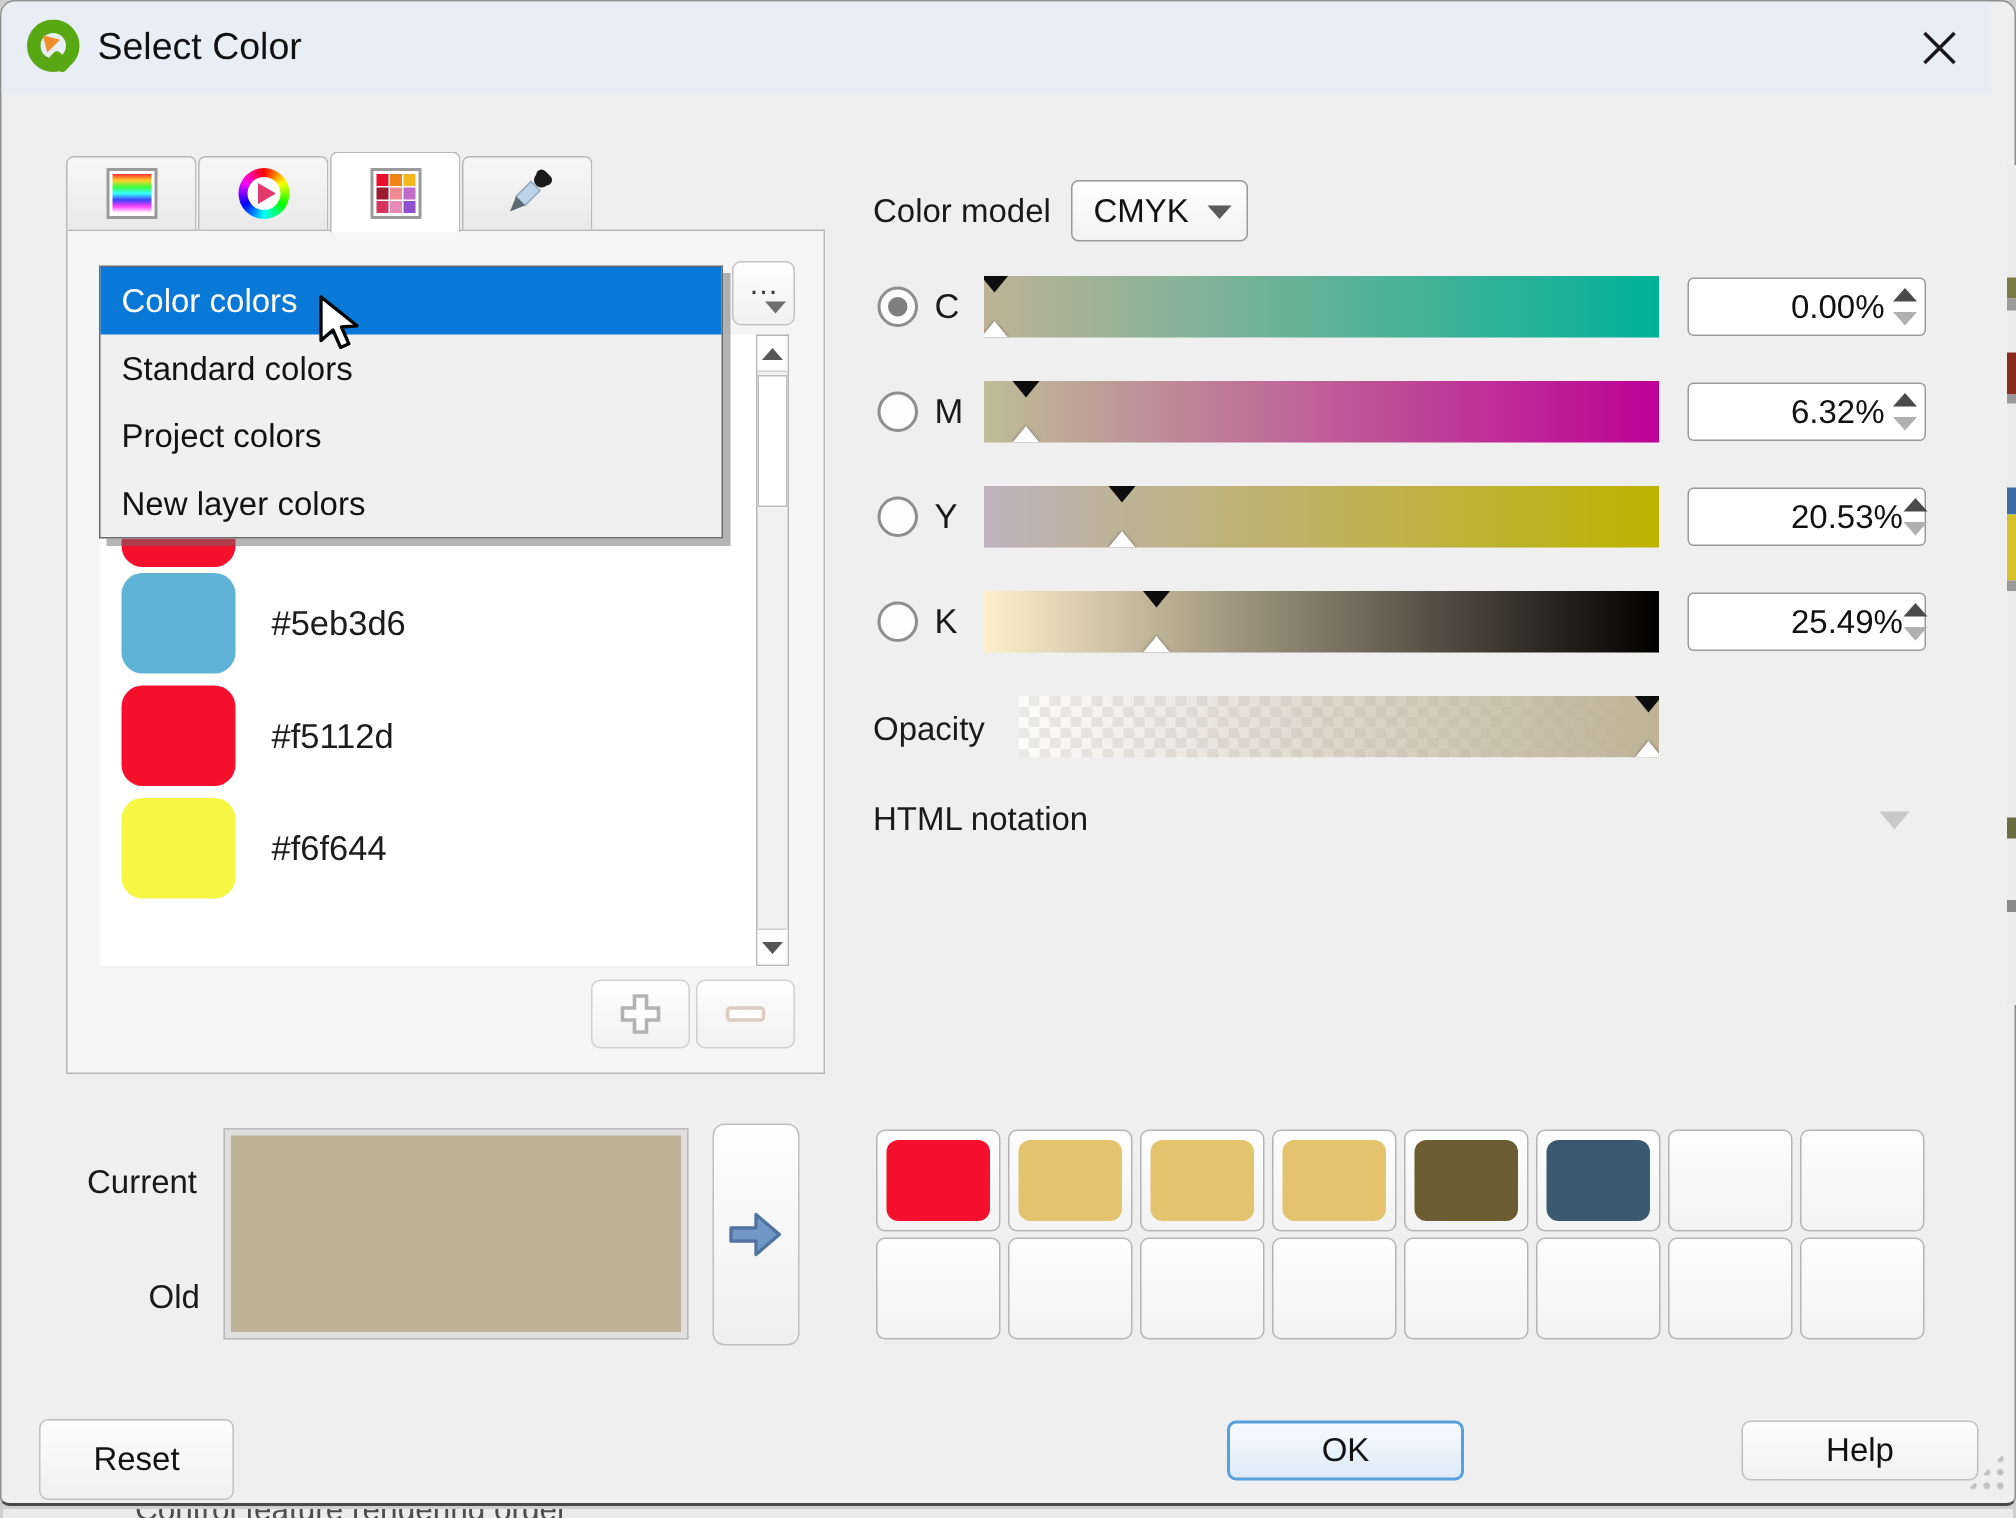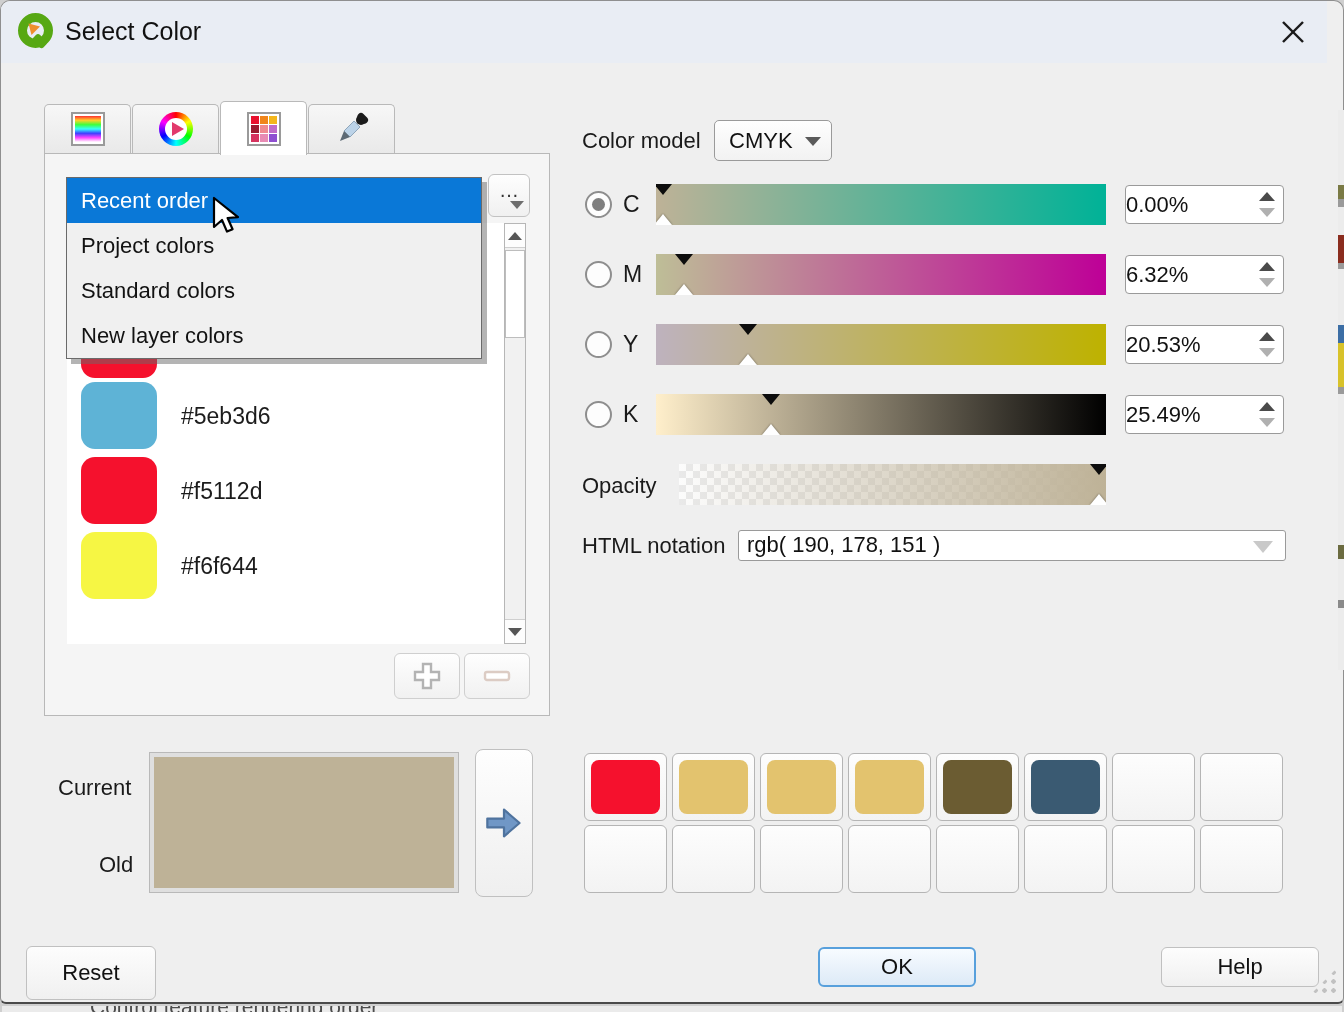--- a/index.html
+++ b/index.html
@@ -92,21 +92,21 @@
   .channel-label { position:absolute; left:622px; top:7px; font-size:23px; color:#1a1a1a; }
   .slider { position:absolute; left:655px; top:0; width:450px; height:41px; overflow:hidden; }
   .handle { position:absolute; top:0; bottom:0; width:0; }
   .handle .tri-top { position:absolute; top:0; left:-9px; width:0; height:0;
       border-left:9px solid transparent; border-right:9px solid transparent; border-top:11px solid #0d0d0d; }
   .handle .tri-bot { position:absolute; bottom:0; left:-9px; width:0; height:0;
       border-left:9px solid transparent; border-right:9px solid transparent; border-bottom:11px solid #ffffff;
       filter:drop-shadow(0 0 1px rgba(0,0,0,0.45)); }
   .spin { position:absolute; left:1124px; top:1px; width:159px; height:39px; background:#fff;
           border:1px solid #9a9a9a; border-radius:4px; display:flex; }
-  .spin-val { flex:1; font-size:22px; color:#111; display:flex; align-items:center; padding-left:0; }
+  .spin-val { flex:1; font-size:22px; color:#111; display:flex; align-items:center; padding-left:28px;margin-left:40px; }
   .spin-btns { width:32px; display:flex; flex-direction:column; align-items:center; justify-content:center; gap:7px; }
   .spin-up { width:0;height:0;border-left:8px solid transparent;border-right:8px solid transparent;border-bottom:9px solid #4a4a4a; }
   .spin-down { width:0;height:0;border-left:8px solid transparent;border-right:8px solid transparent;border-top:9px solid #b0b0b0; }
 
   #opacity-row { top:463px; }
   #opacity-slider { left:678px; width:427px;
       background-image:conic-gradient(#e9e9e9 25%,#fcfcfc 0 50%,#e9e9e9 0 75%,#fcfcfc 0);
       background-size:14px 14px; }
   #opacity-overlay { position:absolute; inset:0; }
 
@@ -230,23 +230,23 @@
       <div class="sb-btn" id="sb-up">
           <div class="sb-tri-up"></div>
         </div>
       <div id="sb-thumb"></div>
       <div class="sb-btn" id="sb-down">
           <div class="sb-tri-down"></div>
         </div>
     </div>
 
     <div id="swatch-dropdown">
-      <div id="dd-header">Recent order</div>
+      <div id="dd-header">Color colors</div>
+      <div class="dd-item">Standard colors</div>
       <div class="dd-item">Project colors</div>
-      <div class="dd-item">Standard colors</div>
       <div class="dd-item">New layer colors</div>
     </div>
 
     <div id="more-btn">
       <span>…</span>
       <div class="dd-arrow"></div>
     </div>
 
     <div class="pm-btn" id="add-color-btn">
       <svg width="34" height="34" viewBox="0 0 34 34">
@@ -339,21 +339,20 @@
       <div class="slider" id="opacity-slider">
         <div id="opacity-overlay" style="background: linear-gradient(to right, rgba(190, 178, 151, 0), rgb(190, 178, 151));"></div>
         <div class="handle" style="left: 98.4%;">
             <div class="tri-top"></div>
             <div class="tri-bot"></div>
           </div>
       </div>
     </div>
 
     <div class="field-label" id="html-label">HTML notation</div>
-    <input id="html-input" value="rgb( 190, 178, 151 )" style="">
     <div id="html-arrow"></div>
 
     <div class="field-label" id="current-label">Current</div>
     <div class="field-label" id="old-label">Old</div>
     <div id="preview-box">
       <div id="preview-color" style="background: rgb(190, 178, 151);"></div>
     </div>
     <div id="apply-btn">
       <svg width="40" height="36" viewBox="0 0 36 32">
         <path d="M3 12 H18 V4 L32 16 L18 28 V20 H3 Z" fill="#7097c6" stroke="#4f739e" stroke-width="2" stroke-linejoin="round"></path>

